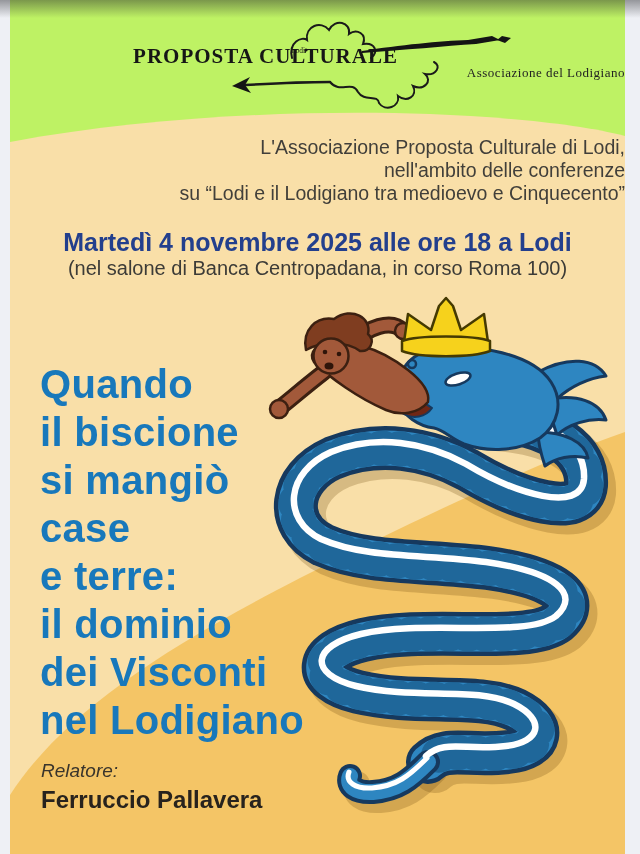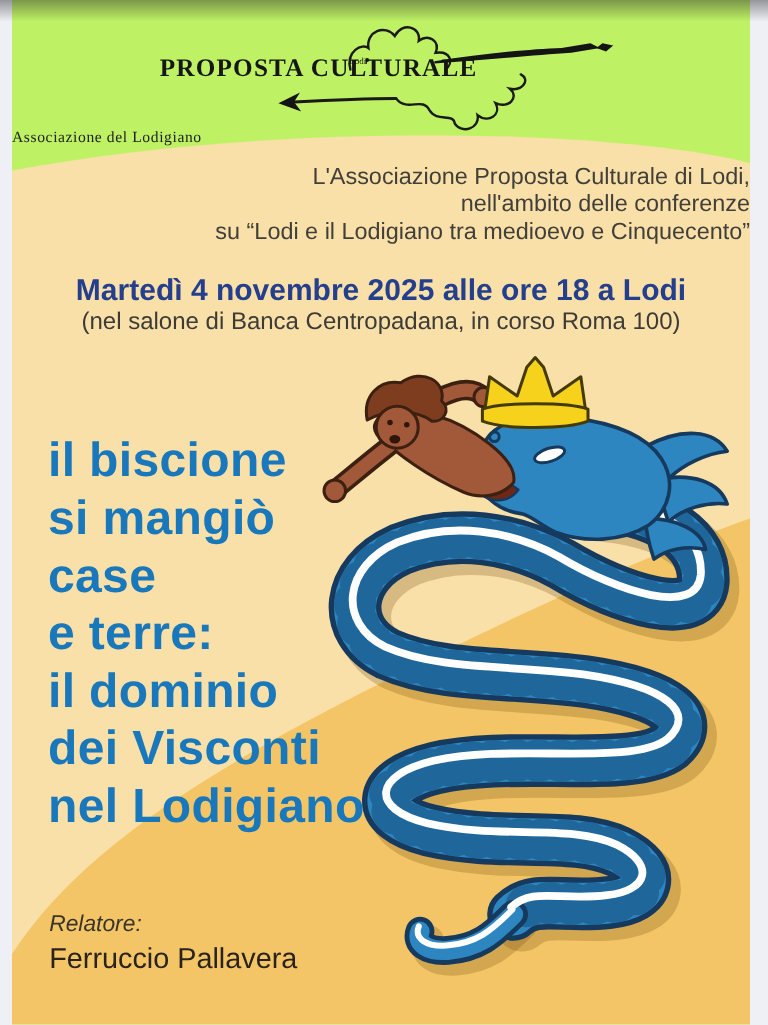--- a/index.html
+++ b/index.html
@@ -7,33 +7,33 @@
         font-family:"Liberation Sans",sans-serif;}
   .top-shadow{position:absolute;left:0;top:0;width:640px;height:18px;
         background:linear-gradient(to bottom,rgba(40,40,45,.45),rgba(40,40,45,0));z-index:60;pointer-events:none;}
   .poster{position:absolute;left:10px;top:0;width:615px;height:854px;background:#bef264;overflow:hidden;}
   .bg-art{position:absolute;left:0;top:0;width:615px;height:854px;z-index:1;}
   
   .logo{position:absolute;left:0;top:4px;width:615px;height:110px;z-index:5;text-align:center;}
   .logo svg{position:absolute;left:0;top:0;}
   .logo-title{position:absolute;left:0;top:40px;width:511px;text-align:center;
       font-family:"Liberation Serif",serif;font-weight:bold;font-size:21px;letter-spacing:1px;color:#161616;}
-  .logo-sub{position:absolute;left:0;top:61px;width:615px;text-align:left;
-      font-family:"Liberation Serif",serif;font-size:13px;letter-spacing:.5px;color:#222;margin-top:41px;}
+  .logo-sub{position:absolute;left:0;top:61px;width:615px;text-align:right;
+      font-family:"Liberation Serif",serif;font-size:13px;letter-spacing:.5px;color:#222;}
   
   .txt{position:absolute;z-index:10;}
   .intro{left:0;top:136px;width:615px;text-align:right;font-size:19.5px;line-height:23px;color:#413f3a;}
   .date-line{left:0;top:228px;width:615px;text-align:center;font-weight:bold;font-size:25px;color:#233f8d;}
   .venue-line{left:0;top:257px;width:615px;text-align:center;font-size:20px;color:#3c3b37;}
   .invite-line{left:30px;top:306px;font-style:italic;font-size:21px;color:#34332f;}
   .big-title{left:30px;top:360px;width:340px;z-index:10;}
   .big-title div{font-weight:bold;font-size:40px;line-height:48px;letter-spacing:.3px;color:#1878bb;}
   .speaker{left:31px;top:760px;z-index:10;}
   .speaker-label{font-style:italic;font-size:19px;color:#3a352c;}
-  .speaker-name{font-weight:normal;font-size:24px;color:#28231d;margin-top:4px;}
+  .speaker-name{font-weight:bold;font-size:24px;color:#28231d;margin-top:4px;}
   .serpent{position:absolute;left:0;top:0;width:615px;height:854px;z-index:20;pointer-events:none;}
 </style>
 </head>
 <body>
 
 <div class="page">
   <div class="poster">
 
     <svg class="bg-art" viewBox="0 0 615 854">
       <path d="M 0 142 C 140 116 290 110 420 114 C 495 117 570 124 615 136 L 615 854 L 0 854 Z" fill="#f9dfa8"></path>
@@ -60,20 +60,21 @@
     <div class="txt intro">
       <div>L'Associazione Proposta Culturale di Lodi,</div>
       <div>nell'ambito delle conferenze</div>
       <div>su “Lodi e il Lodigiano tra medioevo e Cinquecento”</div>
     </div>
 
     <div class="txt date-line">Martedì 4 novembre 2025 alle ore 18 a Lodi</div>
     <div class="txt venue-line">(nel salone di Banca Centropadana, in corso Roma 100)</div>
 
     <div class="txt big-title">
+      <div>Quando</div>
       <div>il biscione</div>
       <div>si mangiò</div>
       <div>case</div>
       <div>e terre:</div>
       <div>il dominio</div>
       <div>dei Visconti</div>
       <div>nel Lodigiano</div>
     </div>
 
     <div class="txt speaker">

